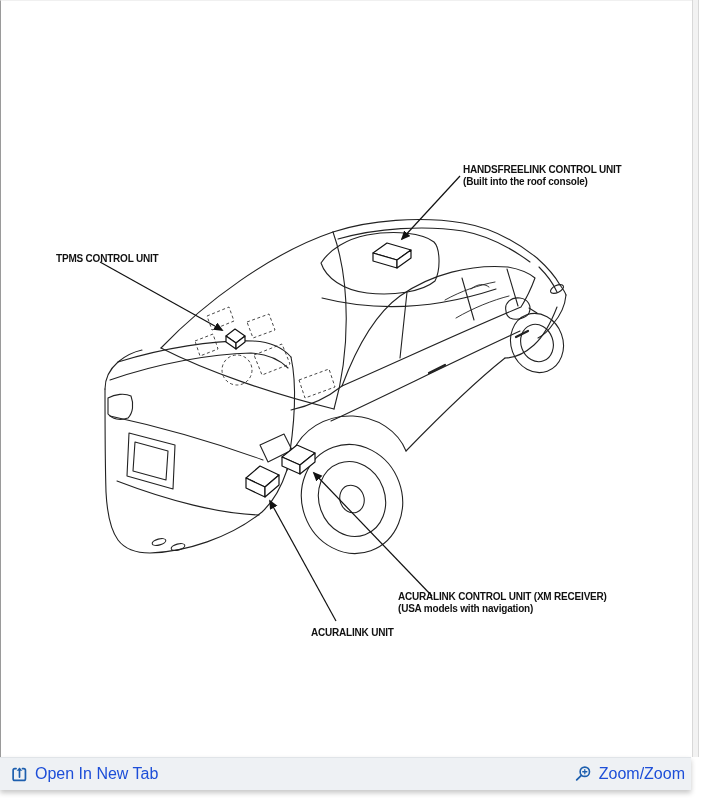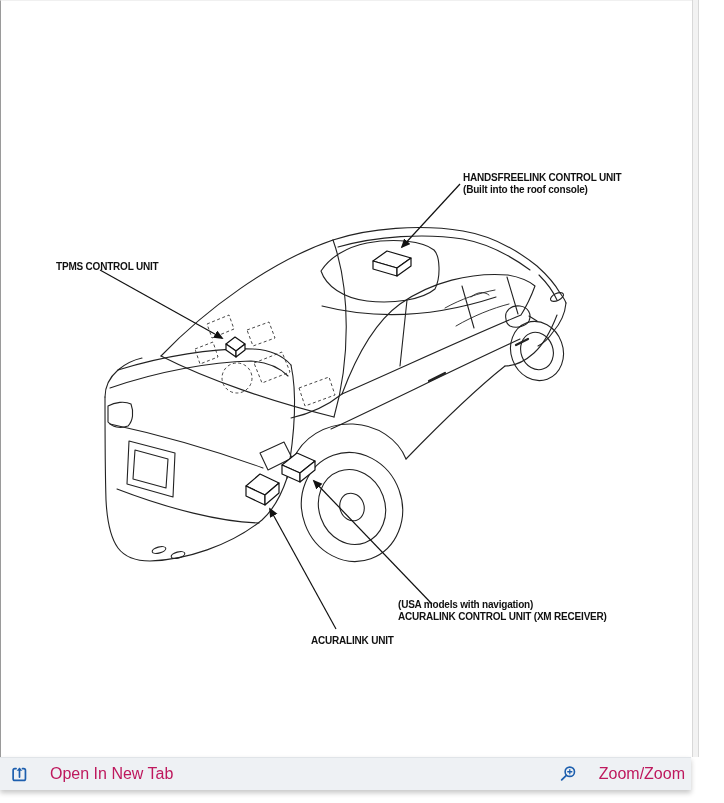--- a/index.html
+++ b/index.html
@@ -4,34 +4,34 @@
 <style>
   html,body{margin:0;padding:0;background:#ffffff;}
   body{font-family:"Liberation Sans",sans-serif;width:724px;height:803px;position:relative;overflow:hidden;}
 
   .pane{position:absolute;left:0;top:0;width:692px;height:757px;background:#fff;
         border-left:1px solid #9a9a9a;border-top:1px solid #f0f0f0;box-sizing:border-box;}
 
   .page-title{position:absolute;left:10px;top:3px;font-size:17px;font-weight:700;color:#000;
               letter-spacing:-0.2px;margin:0;}
 
-  .figure{position:absolute;left:0;top:8px;width:693px;height:584px;}
+  .figure{position:absolute;left:0;top:0;width:693px;height:584px;}
   .figure svg{position:absolute;left:0;top:0;}
 
   .diagram-label{position:absolute;font-size:10px;font-weight:700;color:#111;
                  letter-spacing:-0.2px;line-height:11.5px;white-space:nowrap;}
 
   .scrollbar{position:absolute;left:692px;top:0;width:7px;height:757px;background:#f2f2f2;
              border-left:1px solid #d8d8d8;border-right:1px solid #d8d8d8;box-sizing:border-box;}
 
   .toolbar{position:absolute;left:0;top:757px;width:691px;height:33px;background:#eef1f4;
            border-top:1px solid #e0e4e8;box-shadow:0 3px 5px rgba(0,0,0,0.22);
            display:flex;align-items:center;justify-content:space-between;box-sizing:border-box;
            padding:0 6px 0 11px;}
-  .toolbar a{display:flex;align-items:center;gap:22px;color:#be185d;font-size:16px;
+  .toolbar a{display:flex;align-items:center;gap:7px;color:#1d4ed8;font-size:16px;
              text-decoration:none;cursor:pointer;}
   .toolbar a span{position:relative;top:0px;}
   .tb-icon{display:block;}
 </style>
 </head>
 <body>
 
 <div class="pane">
 
   <div class="figure">
@@ -130,22 +130,22 @@
     </svg>
 
     <div class="diagram-label" style="left:462px;top:163px;">
       <div>HANDSFREELINK CONTROL UNIT</div>
       <div>(Built into the roof console)</div>
     </div>
     <div class="diagram-label" style="left:55px;top:240px;margin-top:12px;">
       <div>TPMS CONTROL UNIT</div>
     </div>
     <div class="diagram-label" style="left:397px;top:590px;">
+      <div>ACURALINK CONTROL UNIT (XM RECEIVER)</div>
       <div>(USA models with navigation)</div>
-      <div>ACURALINK CONTROL UNIT (XM RECEIVER)</div>
     </div>
     <div class="diagram-label" style="left:310px;top:626px;">
       <div>ACURALINK UNIT</div>
     </div>
   </div>
 </div>
 
 <div class="scrollbar"></div>
 
 <div class="toolbar">

